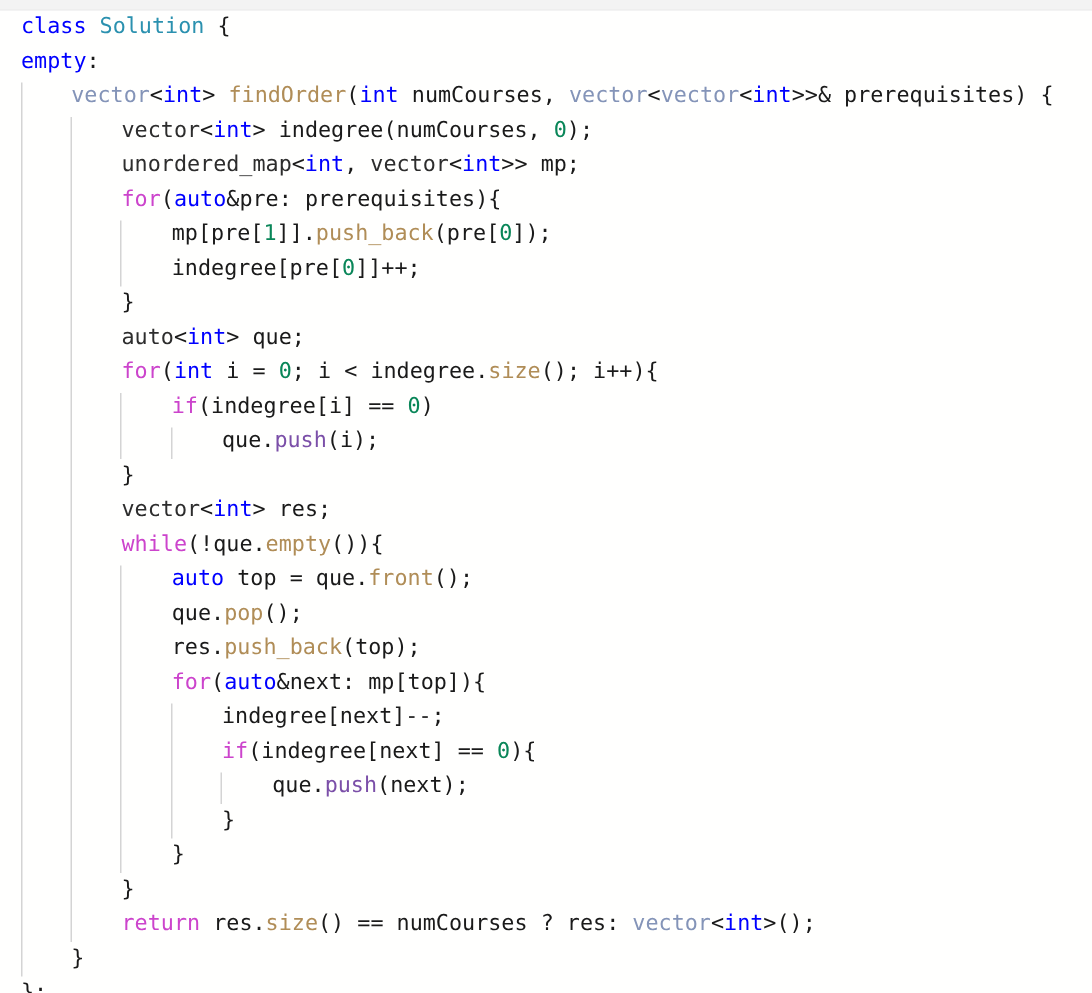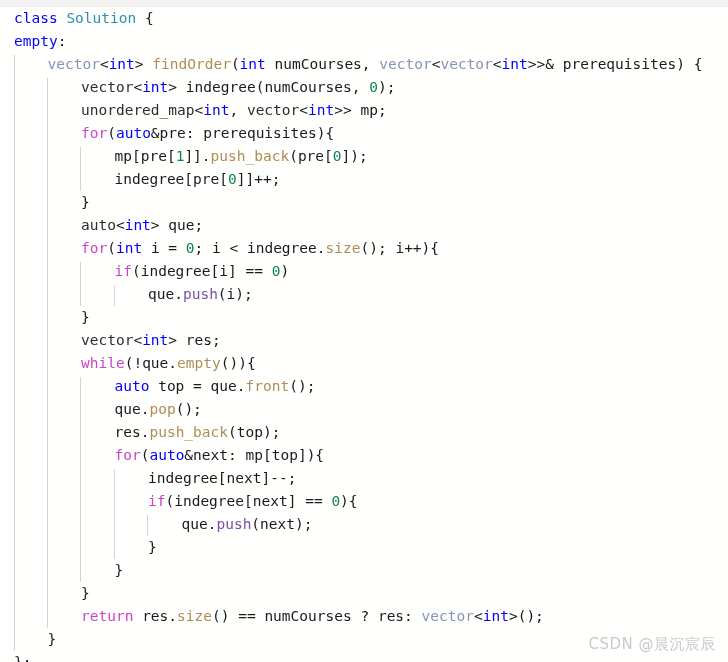--- a/index.html
+++ b/index.html
@@ -100,15 +100,14 @@
         <div class="code-line" style="top: 506px; padding-left: 181.5px;"><span style="color:#1a1a1a">que</span><span style="color:#1a1a1a">.</span><span style="color:#7b4fa8">push</span><span style="color:#1a1a1a">(</span><span style="color:#1a1a1a">next</span><span style="color:#1a1a1a">)</span><span style="color:#1a1a1a">;</span></div>
         <div class="code-line" style="top: 529px; padding-left: 148px;"><span style="color:#1a1a1a">}</span></div>
         <div class="code-line" style="top: 552px; padding-left: 114.5px;"><span style="color:#1a1a1a">}</span></div>
         <div class="code-line" style="top: 575px; padding-left: 81px;"><span style="color:#1a1a1a">}</span></div>
         <div class="code-line" style="top: 598px; padding-left: 81px;"><span style="color:#cc44cc">return</span> <span style="color:#1a1a1a">res</span><span style="color:#1a1a1a">.</span><span style="color:#b08d57">size</span><span style="color:#1a1a1a">(</span><span style="color:#1a1a1a">)</span> <span style="color:#1a1a1a">=</span><span style="color:#1a1a1a">=</span> <span style="color:#1a1a1a">numCourses</span> <span style="color:#1a1a1a">?</span> <span style="color:#1a1a1a">res</span><span style="color:#1a1a1a">:</span> <span style="color:#8494b8">vector</span><span style="color:#1a1a1a">&lt;</span><span style="color:#0000ff">int</span><span style="color:#1a1a1a">&gt;</span><span style="color:#1a1a1a">(</span><span style="color:#1a1a1a">)</span><span style="color:#1a1a1a">;</span></div>
         <div class="code-line" style="top: 621px; padding-left: 47.5px;"><span style="color:#1a1a1a">}</span></div>
         <div class="code-line" style="top: 644px; padding-left: 14px;"><span style="color:#1a1a1a">}</span><span style="color:#1a1a1a">;</span></div>
       </div>
   </div>
 
-  <div id="watermark">CSDN @晨沉宸辰</div>
 
 </div>
 
 </body></html>

